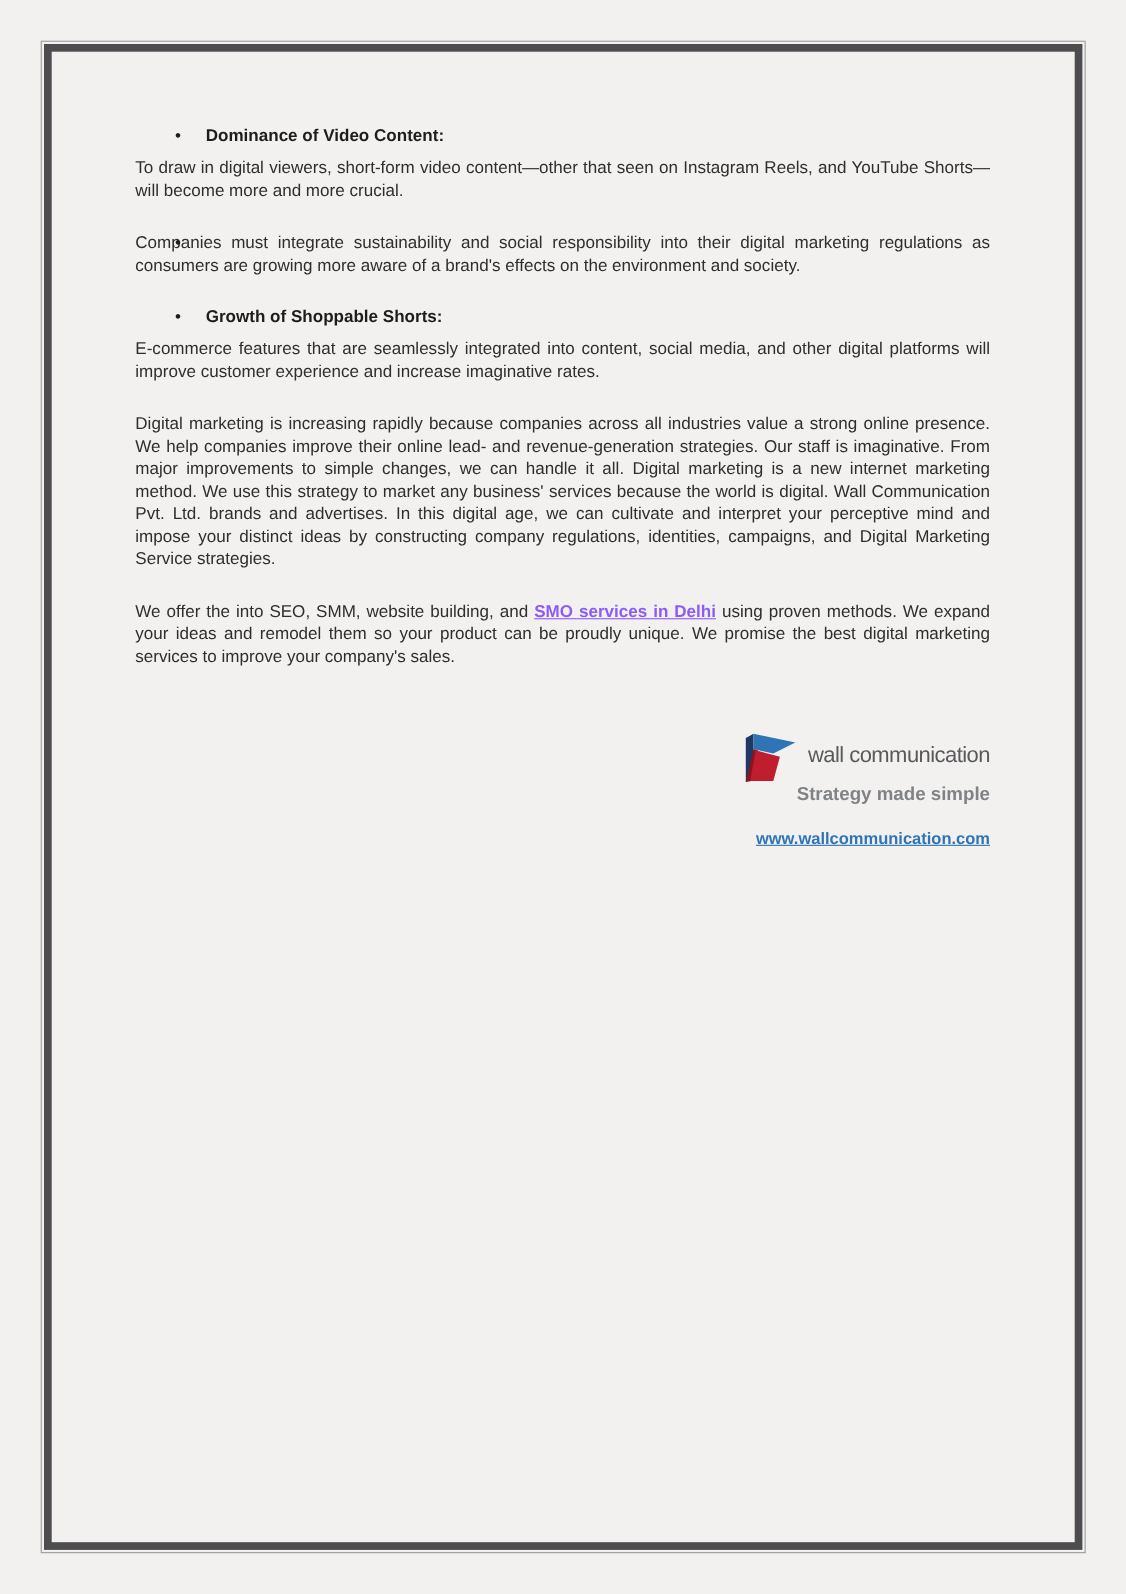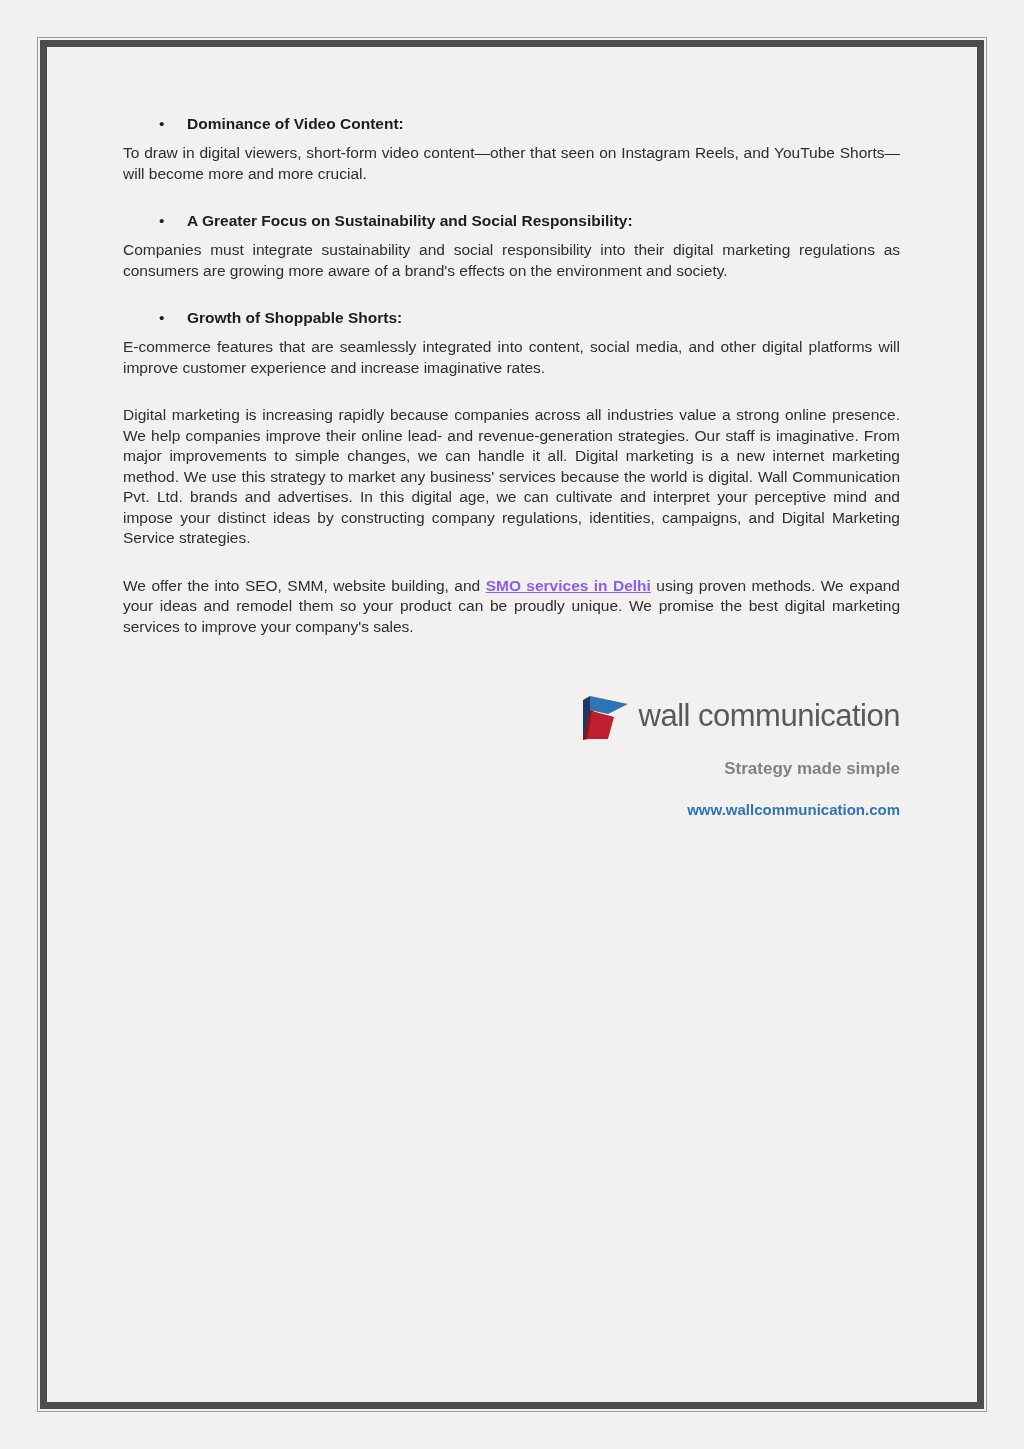--- a/index.html
+++ b/index.html
@@ -67,36 +67,37 @@
     display:flex;
     align-items:center;
     gap:8px;
   }
   .logo-mark{
     width:52px;
     height:50px;
     flex:0 0 auto;
   }
   .logo-name{
-    font-size:31px;
+    font-size:20px;
     color:#58595b;
     letter-spacing:-0.5px;
     white-space:nowrap;
   }
   .logo-tagline{
     font-size:17px;
     font-weight:bold;
     color:#808285;
-    margin-top:18px;
+    margin-top:0;
   }
   .logo-website{
     margin-top:22px;
     font-size:15px;
     font-weight:bold;
     color:#2e75b6;
+    text-decoration:underline;
     cursor:pointer;
     text-align:right;
   }
 </style>
 </head>
 <body>
 
 <div class="page-frame"></div>
 
 <div class="content">
@@ -105,21 +106,20 @@
     <div class="bullet-heading">
       <span class="bullet">•</span>
       <span>Dominance of Video Content:</span>
     </div>
     <p class="para">To draw in digital viewers, short-form video content—other that seen on Instagram Reels, and YouTube Shorts—will become more and more crucial.</p>
   </div>
 
   <div class="section">
     <div class="bullet-heading">
       <span class="bullet">•</span>
-      <span>A Greater Focus on Sustainability and Social Responsibility:</span>
     </div>
     <p class="para">Companies must integrate sustainability and social responsibility into their digital marketing regulations as consumers are growing more aware of a brand's effects on the environment and society.</p>
   </div>
 
   <div class="section">
     <div class="bullet-heading">
       <span class="bullet">•</span>
       <span>Growth of Shoppable Shorts:</span>
     </div>
     <p class="para">E-commerce features that are seamlessly integrated into content, social media, and other digital platforms will improve customer experience and increase imaginative rates.</p>

